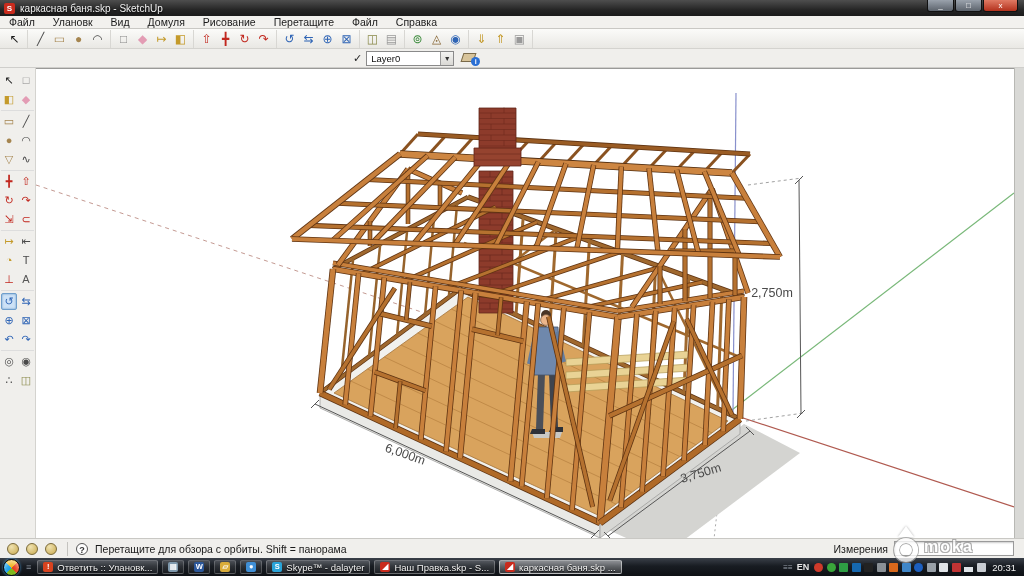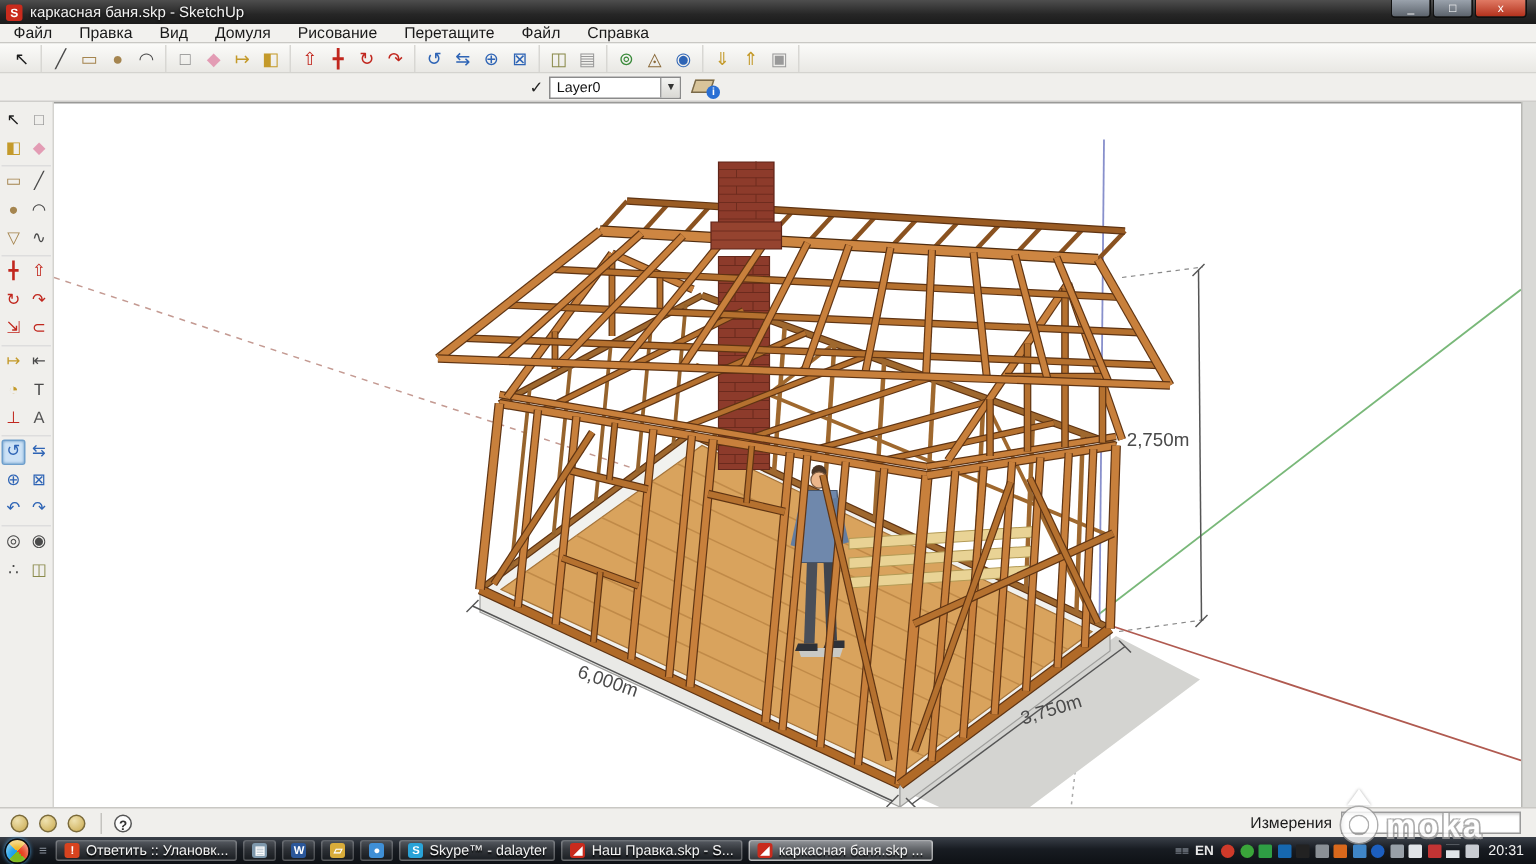--- a/index.html
+++ b/index.html
@@ -78,40 +78,40 @@
   .trayicon.sh-s { border-radius:1px; }
   .trayicon.sh-b { background:linear-gradient(to top,#dfe4e8 60%, transparent 60%) !important;
      background-size:2px 100% !important; background-repeat:repeat-x !important; }
   #tray-clock { color:#f0f0f0; font-size:9.5px; margin:0 4px 0 3px; }
 
   
   #watermark { position:absolute; left:886px; top:528px; width:140px; height:44px; opacity:.8; pointer-events:none; }
   #wm-ring { position:absolute; left:8px; top:10px; width:24px; height:24px; border-radius:50%; border:5px solid #fff;
     box-shadow:0 0 0 1px #9a9a9a, inset 0 0 0 1px #9a9a9a; }
   #wm-arrow { position:absolute; left:12px; top:-2px; width:0; height:0; border-left:8px solid transparent; border-right:8px solid transparent; border-bottom:11px solid #fff; filter:drop-shadow(0 0 1px #9a9a9a); }
-  #wm-text { position:absolute; left:38px; top:10px; font-size:22px; font-weight:bold; letter-spacing:2px; color:#fff;
+  #wm-text { position:absolute; left:38px; top:10px; font-size:16px; font-weight:bold; letter-spacing:2px; color:#fff;
     text-shadow:-1px -1px 0 #9a9a9a, 1px -1px 0 #9a9a9a, -1px 1px 0 #9a9a9a, 1px 1px 0 #9a9a9a; }
 </style>
 </head>
 <body>
 
 <div id="titlebar">
   <div id="app-icon">S</div>
   <div id="title-text">каркасная баня.skp - SketchUp</div>
   <div class="winbtns">
     <div class="winbtn">_</div>
     <div class="winbtn">□</div>
     <div class="winbtn close">x</div>
   </div>
 </div>
 
 <div id="menubar">
 
 <span class="menu-item">Файл</span>
-    <span class="menu-item">Правка</span>
+    <span class="menu-item">Улановк</span>
     <span class="menu-item">Вид</span>
     <span class="menu-item">Домуля</span>
     <span class="menu-item">Рисование</span>
     <span class="menu-item">Перетащите</span>
     <span class="menu-item">Файл</span>
     <span class="menu-item">Справка</span>
   </div>
 
 <div id="toolbar-top">
   <div class="tgroup">
@@ -629,20 +629,21 @@
   </svg>
 </div>
 <div id="rightstrip"></div>
 
 <div id="statusbar">
   <div class="geo-circle"></div>
   <div class="geo-circle"></div>
   <div class="geo-circle"></div>
   <div id="status-sep"></div>
   <div id="help-icon">?</div>
+  <div id="status-hint">Перетащите для обзора с орбиты.  Shift = панорама</div>
   <div id="measure-wrap">
     <span id="measure-label">Измерения</span>
     <input id="measure-box" value="" style="">
   </div>
 </div>
 
 <div id="taskbar">
   <div id="start-orb"></div>
   <div id="tb-handle">≡</div>
   <div id="taskbtn-host" style="display:flex;align-items:center;">

